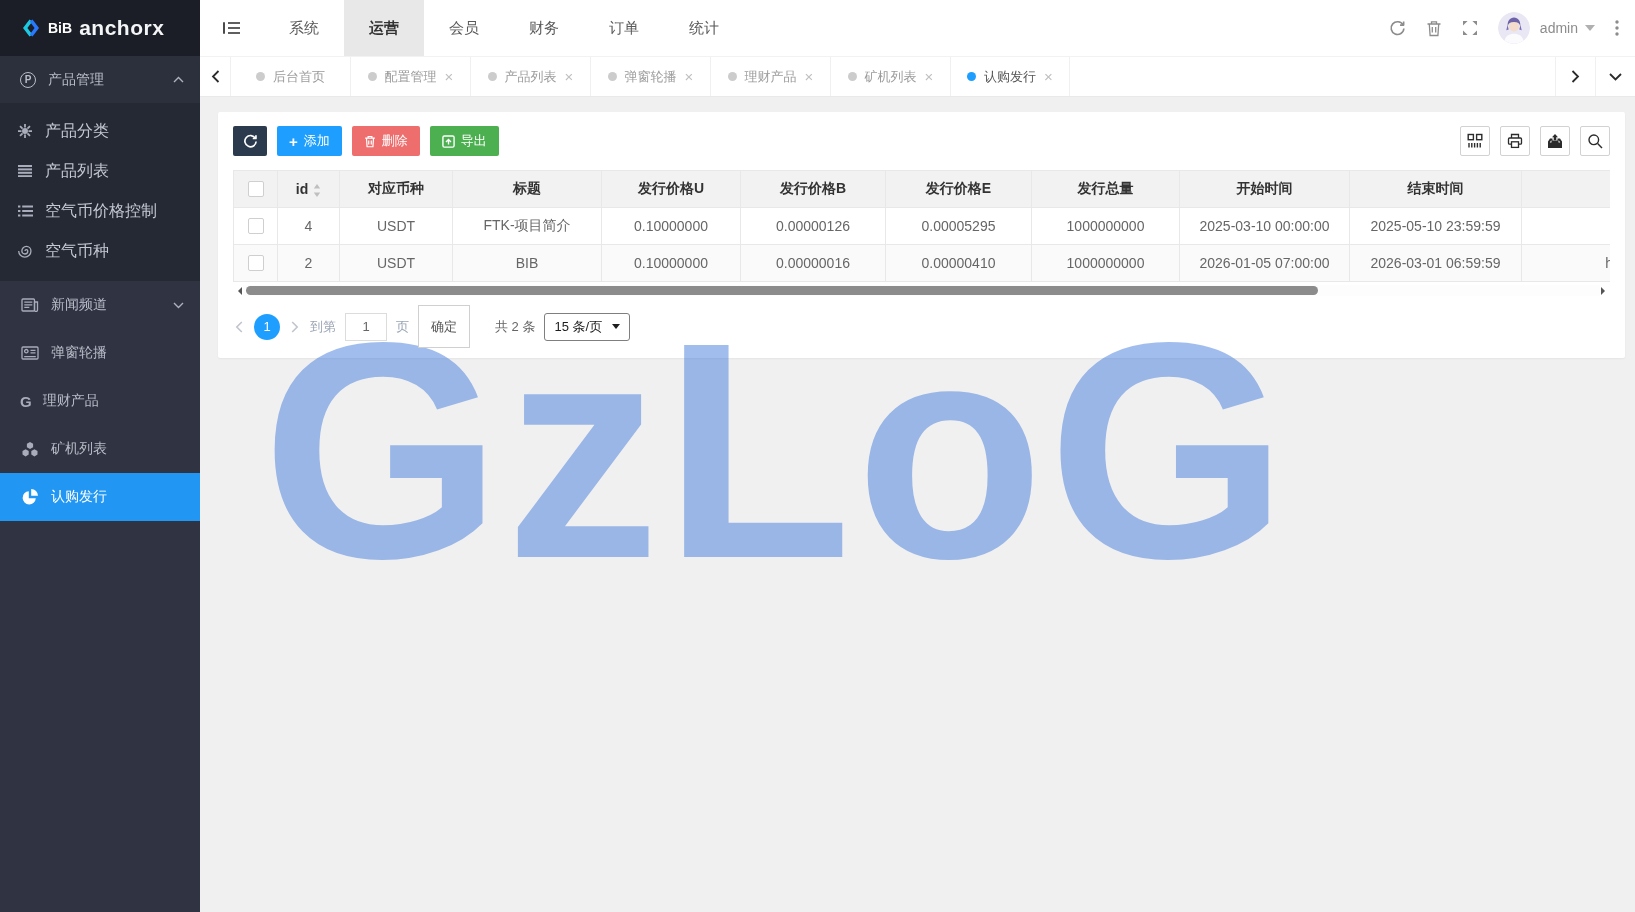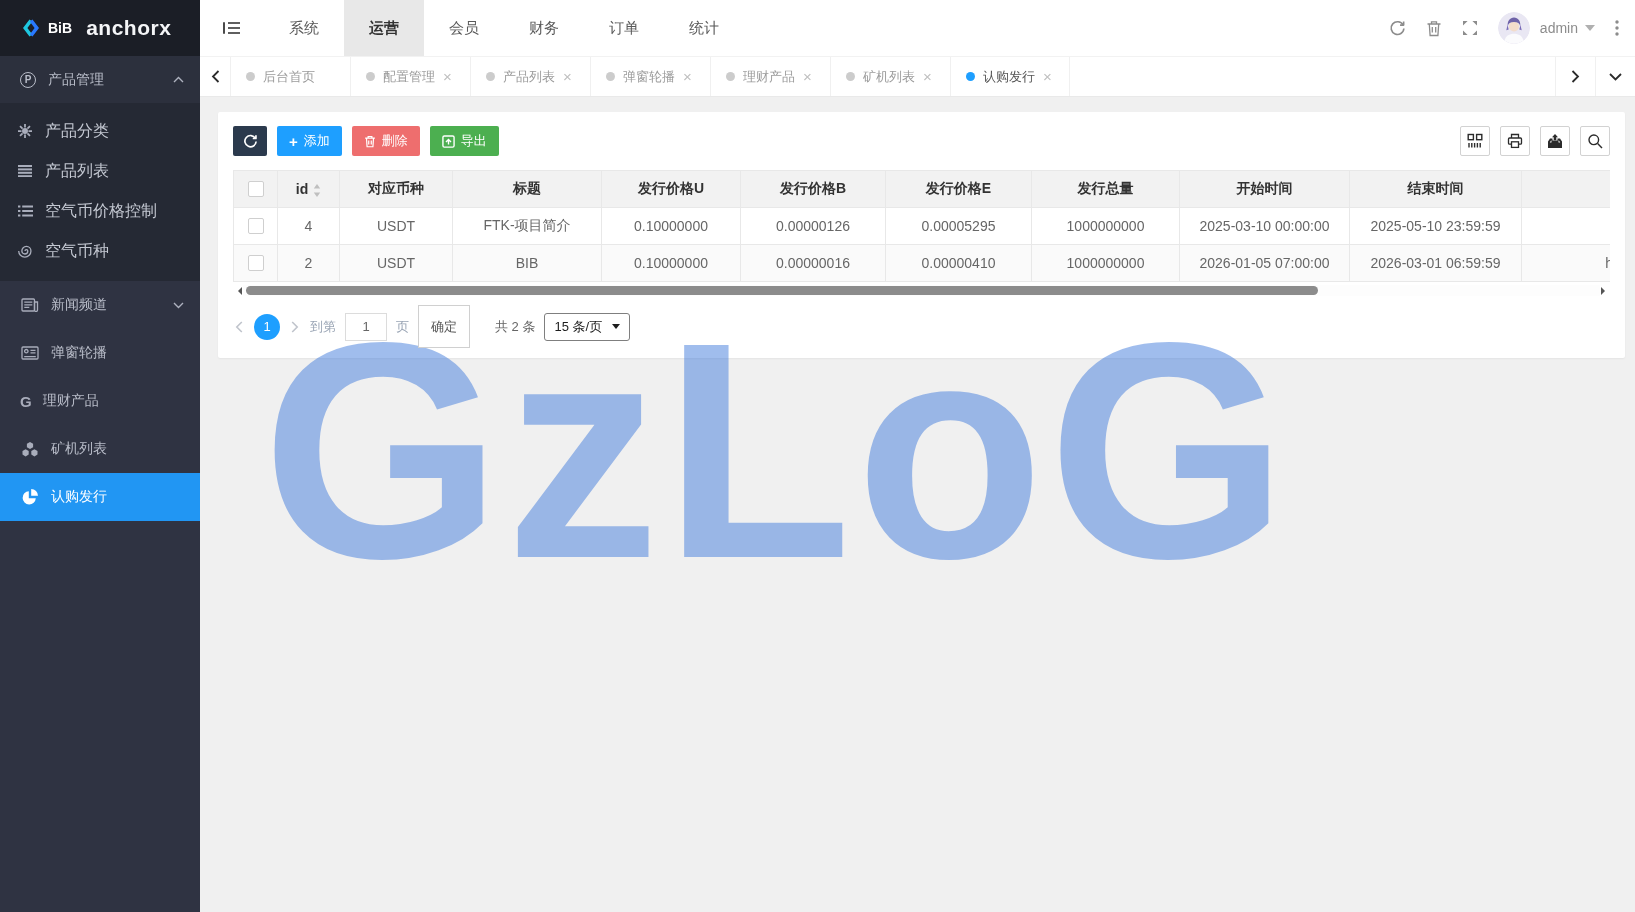--- a/index.html
+++ b/index.html
@@ -5,21 +5,21 @@
   * { box-sizing: border-box; margin: 0; padding: 0; }
   html,body { width:1635px; height:912px; overflow:hidden; }
   body { font-family:"Liberation Sans","DejaVu Sans",sans-serif; background:#f0f0f0; color:#333; }
   .app { display:flex; width:100%; height:100%; }
 
   
   .sidebar { width:200px; flex-shrink:0; background:#2f3342; color:#b9bdc9; display:flex; flex-direction:column; }
   .logo { height:56px; background:#1b1e26; display:flex; align-items:center; padding-left:20px; flex-shrink:0; }
   .logo-mark { width:22px; height:22px; margin-right:6px; }
   .brand-short { color:#fff; font-weight:bold; font-size:14px; }
-  .brand-name { color:#f4f5f7; font-weight:bold; font-size:21px; margin-left:14px; letter-spacing:.5px; }
+  .brand-name { color:#f4f5f7; font-weight:bold; font-size:21px; margin-left:7px; letter-spacing:.5px; }
   .menu { flex:1; }
   .menu-group-header { height:47px; display:flex; align-items:center; padding:0 16px 0 20px; font-size:14px; background:#2c303d; cursor:pointer; }
   .menu-group-header .g-icon { margin-right:12px; }
   .chev { margin-left:auto; }
   .submenu { background:#252934; padding:8px 0 10px; }
   .sub-item { height:40px; display:flex; align-items:center; padding-left:16px; font-size:16px; color:#c3c7d1; cursor:pointer; }
   .sub-item .s-icon { width:18px; margin-right:11px; display:flex; justify-content:center; color:#a9adbb; }
   .menu-item { height:48px; display:flex; align-items:center; padding:0 16px 0 20px; font-size:14px; cursor:pointer; }
   .menu-item .m-icon { width:20px; margin-right:11px; display:flex; justify-content:center; color:#a9adbb; }
   .menu-item.active { background:#2196f3; color:#fff; }
@@ -35,21 +35,21 @@
   .nav-menu { padding:0 25px; display:flex; align-items:center; font-size:15px; color:#595959; cursor:pointer; }
   .nav-menu.active { background:#e8e8e8; color:#333; font-weight:bold; }
   .nav-right { margin-left:auto; display:flex; align-items:center; gap:20px; padding-right:16px; color:#8c8c8c; }
   .nav-icon { cursor:pointer; display:flex; color:#8c8c8c; }
   .avatar { width:32px; height:32px; border-radius:50%; overflow:hidden; cursor:pointer; flex-shrink:0; }
   .admin-chip { display:flex; align-items:center; gap:7px; font-size:14px; color:#8c8c8c; cursor:pointer; margin-left:-10px; }
 
   .tabbar { height:41px; background:#fff; border-top:1px solid #f2f2f2; border-bottom:1px solid #e9e9e9; display:flex; align-items:stretch; flex-shrink:0; }
   .tab-nav-btn { width:30px; display:flex; align-items:center; justify-content:center; color:#2b2b2b; cursor:pointer; }
   .tabs { display:flex; }
-  .tab { display:flex; align-items:center; gap:8px; padding:0 15px; min-width:120px; border-left:1px solid #f0f0f0; font-size:13px; color:#9b9b9b; cursor:pointer; }
+  .tab { display:flex; align-items:center; justify-content:center; gap:8px; padding:0 15px; min-width:120px; border-left:1px solid #f0f0f0; font-size:13px; color:#9b9b9b; cursor:pointer; }
   .tab:last-child { border-right:1px solid #f0f0f0; }
   .tab .dot { width:9px; height:9px; border-radius:50%; background:#ccc; flex-shrink:0; }
   .tab.active { color:#555; }
   .tab.active .dot { background:#1e9fff; }
   .tab-close { color:#bfbfbf; font-size:15px; line-height:1; }
   .tabbar-right { margin-left:auto; display:flex; }
   .tabbar-right .tab-nav-btn { width:40px; border-left:1px solid #f0f0f0; }
 
   
   .content { position:relative; flex:1; background:#f0f0f0; overflow:hidden; }

